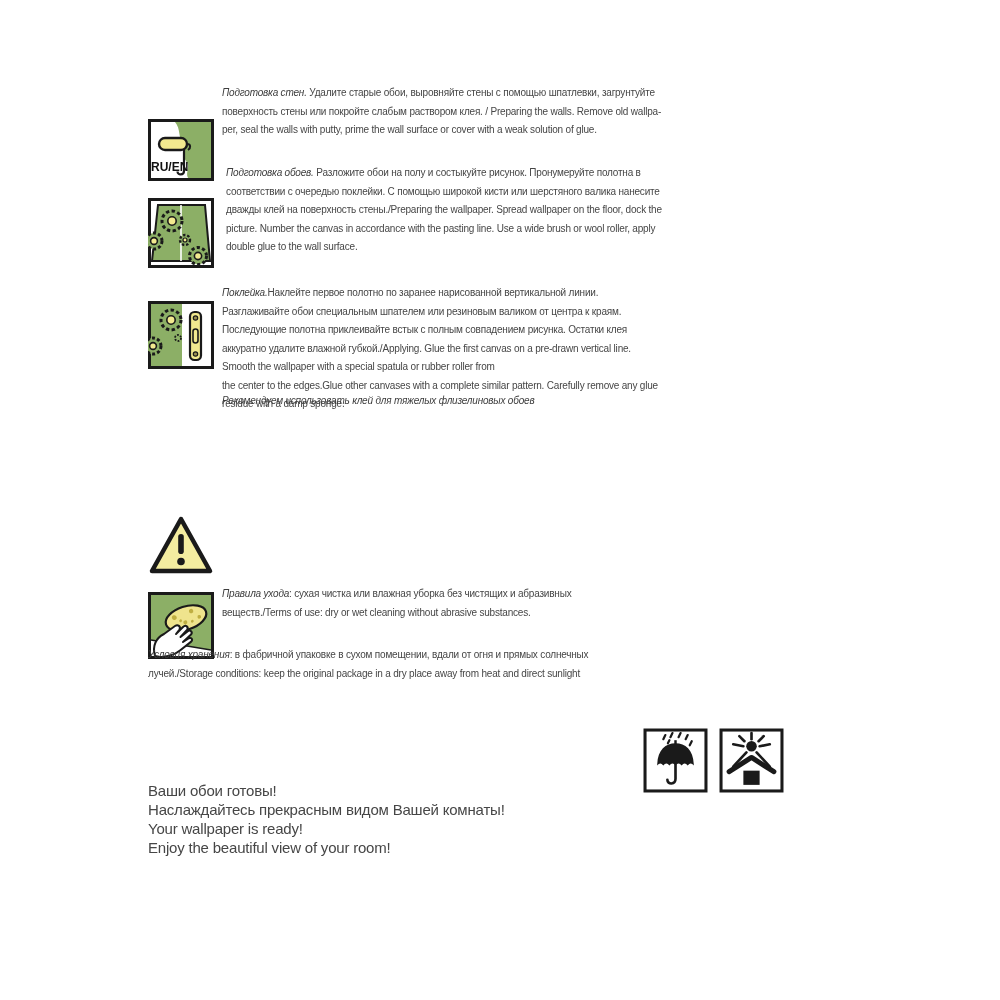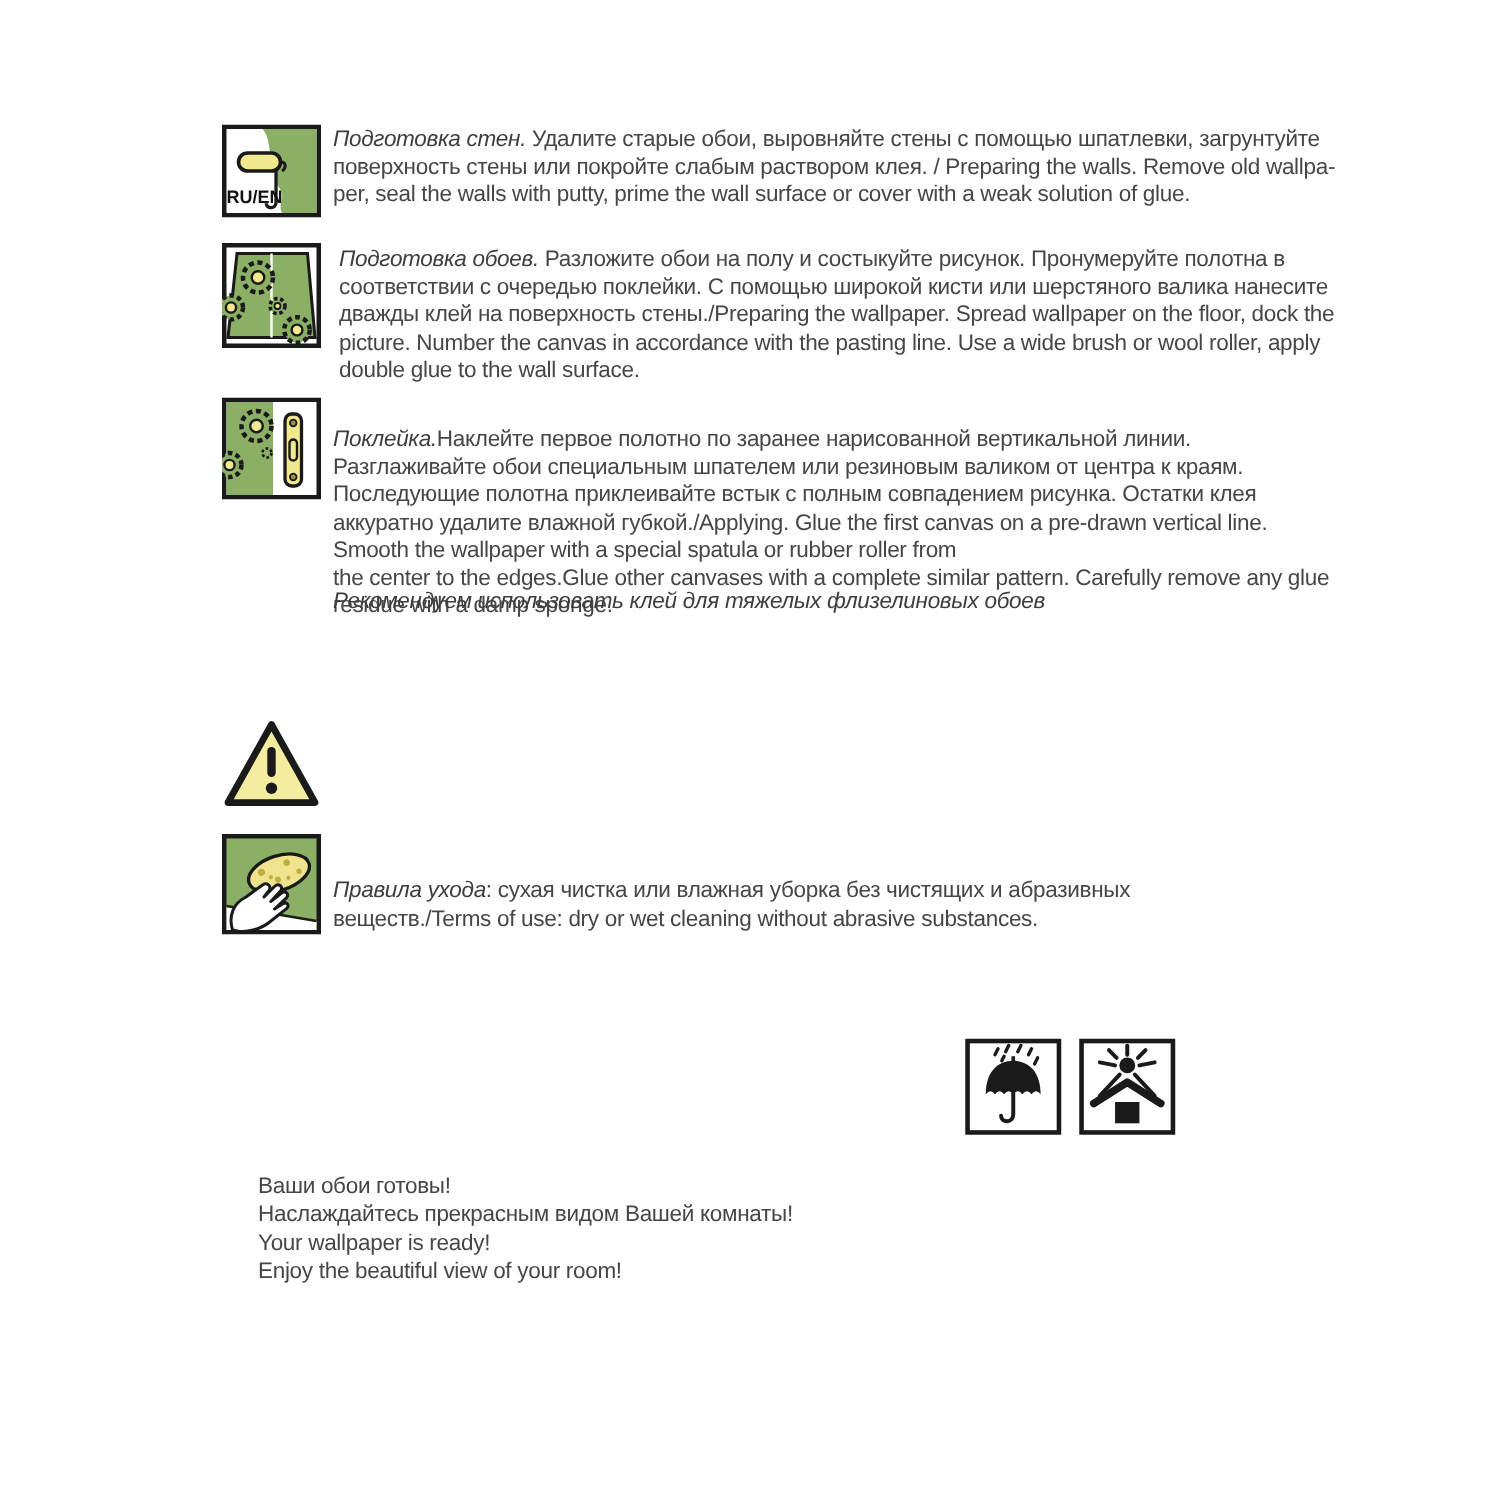--- a/index.html
+++ b/index.html
@@ -1,22 +1,22 @@
 <!DOCTYPE html>
 <html><head>
 <meta charset="utf-8">
 <style>
   html,body{margin:0;padding:0;background:#ffffff;}
   .page{position:relative;width:1000px;height:1000px;background:#ffffff;overflow:hidden;
         font-family:"Liberation Sans",sans-serif;color:#464646;}
-  .abs{position:absolute;}
-  .txt{position:absolute;font-size:15px;line-height:18.5px;letter-spacing:-0.2px;
+  .abs{position:absolute;margin-top:36px;}
+  .txt{position:absolute;font-size:10px;line-height:18.5px;letter-spacing:-0.2px;
        white-space:pre-line;color:#464646;}
   .hd{font-style:italic;color:#3d3d3d;}
-  .finale{font-size:15px;line-height:19px;margin-left:24px;}
+  .finale{font-size:15px;line-height:19px;}
   svg{display:block;}
   .svgtxt{font-family:"Liberation Sans",sans-serif;font-weight:bold;fill:#111111;}
 </style>
 </head>
 <body>
 
 <div class="page">
 
   <div class="abs" style="left:148px;top:83px">
     <svg width="66" height="62" viewBox="0 0 66 62">
@@ -103,20 +103,22 @@
         <circle cx="51" cy="29" r="1.8" fill="#bfae42"></circle>
         <circle cx="32" cy="27" r="1.4" fill="#bfae42"></circle>
         <circle cx="43" cy="31" r="1.4" fill="#bfae42"></circle>
       </g>
       <path d="M7,64 C4,54 8,46 16,42 L27,34 C30,32 33,34.5 31.5,37.5 L28,42 L35,35 C37.8,32.3 41,35 39,38 L32.5,45 L39.5,39.5 C42.3,37.2 45,40 43,42.6 L35,50 L40.5,46.5 C43.2,44.8 45.2,47.6 43.2,49.6 L32,58.5 C26,63.5 17,65.5 11,64.8 Z" fill="#ffffff" stroke="#1a1a1a" stroke-width="2" stroke-linejoin="round" stroke-linecap="round"></path>
     </svg>
   </div>
   <div class="txt" style="left:222px;top:585px"><i class="hd">Правила ухода</i><span>: сухая чистка или влажная уборка без чистящих и абразивных
 веществ./Terms of use: dry or wet cleaning without abrasive substances.</span></div>
 
+  <div class="txt" style="left:148px;top:646px"><i class="hd">Условия хранения</i><span>: в фабричной упаковке в сухом помещении, вдали от огня и прямых солнечных
+лучей./Storage conditions: keep the original package in a dry place away from heat and direct sunlight</span></div>
 
   <div class="abs" style="left:643px;top:692px">
     <svg width="65" height="65" viewBox="0 0 64 64">
       <rect x="2" y="2" width="60" height="60" fill="#ffffff" stroke="#1a1a1a" stroke-width="3"></rect>
       <g stroke="#1a1a1a" stroke-width="2.2" stroke-linecap="round">
         <line x1="22" y1="7" x2="20" y2="11"></line>
         <line x1="29" y1="5" x2="27" y2="9"></line>
         <line x1="37" y1="5" x2="35" y2="9"></line>
         <line x1="44" y1="7" x2="42" y2="11"></line>
         <line x1="48" y1="13" x2="46" y2="17"></line>

